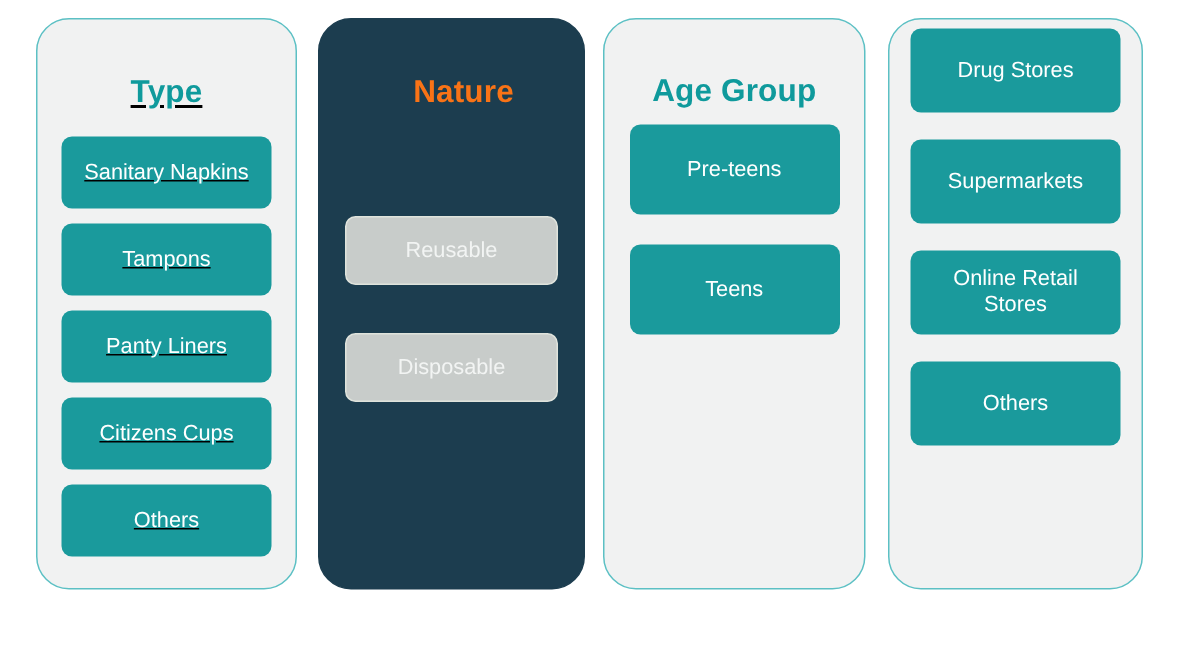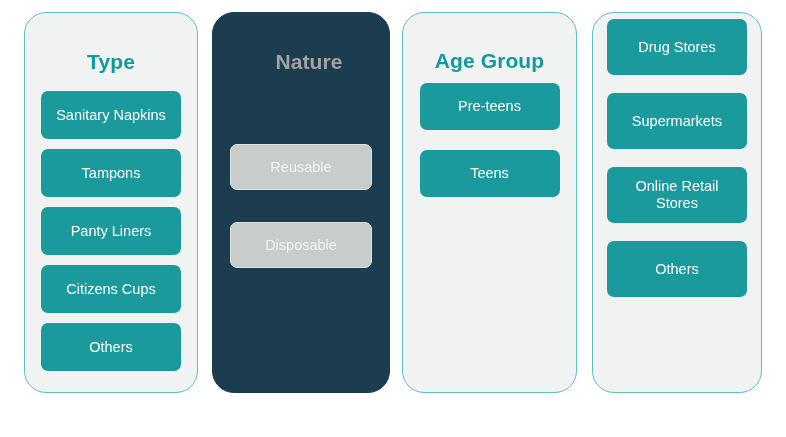--- a/index.html
+++ b/index.html
@@ -33,35 +33,35 @@
   .card.light {
     background: #f1f2f2;
     border: 1.6px solid #5cc0c4;
   }
   .card.dark {
     background: #1c3d4f;
     border: 1.6px solid #1c3d4f;
   }
 
   
-  .card-type    { left: 24px;  top: 12px; width: 174px; height: 381px; }
+  .card-type    { left: 24px;  top: 12px; width: 174px; height: 381px; text-decoration: underline; }
   .card-nature  { left: 212px; top: 12px; width: 178px; height: 381px; }
   .card-age     { left: 402px; top: 12px; width: 175px; height: 381px; }
   .card-dist    { left: 592px; top: 12px; width: 170px; height: 381px; }
 
   
   .card-title {
     font-size: 21px;
     font-weight: bold;
     letter-spacing: .1px;
     text-align: center;
     line-height: 1.14;
     color: #0f9a9c;
   }
-  .card.dark .card-title { color: #a3a3a3; margin-left: 16px; }
+  .card.dark .card-title { color: #f97316; margin-left: 16px; }
 
   .card-type   .card-title { margin-top: 37px; }
   .card-nature .card-title { margin-top: 37px; }
   .card-age    .card-title { margin-top: 36px; }
   .card-dist   .card-title { margin-top: 26px; }
 
   
   .chips {
     width: 100%;
     display: flex;
@@ -92,21 +92,21 @@
   
   .card-type .chips  { margin-top: 17px; }
   .card-type .chip   { width: 140px; height: 48px; margin-bottom: 10px; }
 
   
   .card-nature .chips { margin-top: 70px; align-items: center; }
   .card-nature .chip  { width: 142px; height: 46px; margin-bottom: 32px; font-size: 14.5px; }
 
   
   .card-age .chips   { margin-top: 10px; }
-  .card-age .chip    { width: 140px; height: 47px; margin-bottom: 20px; }
+  .card-age .chip    { width: 140px; height: 60px; margin-bottom: 20px; }
 
   
   .card-dist .chips  { margin-top: 6px; }
   .card-dist .chip   { width: 140px; height: 56px; margin-bottom: 18px; }
 </style>
 </head>
 <body>
 
 <div class="board">
 

